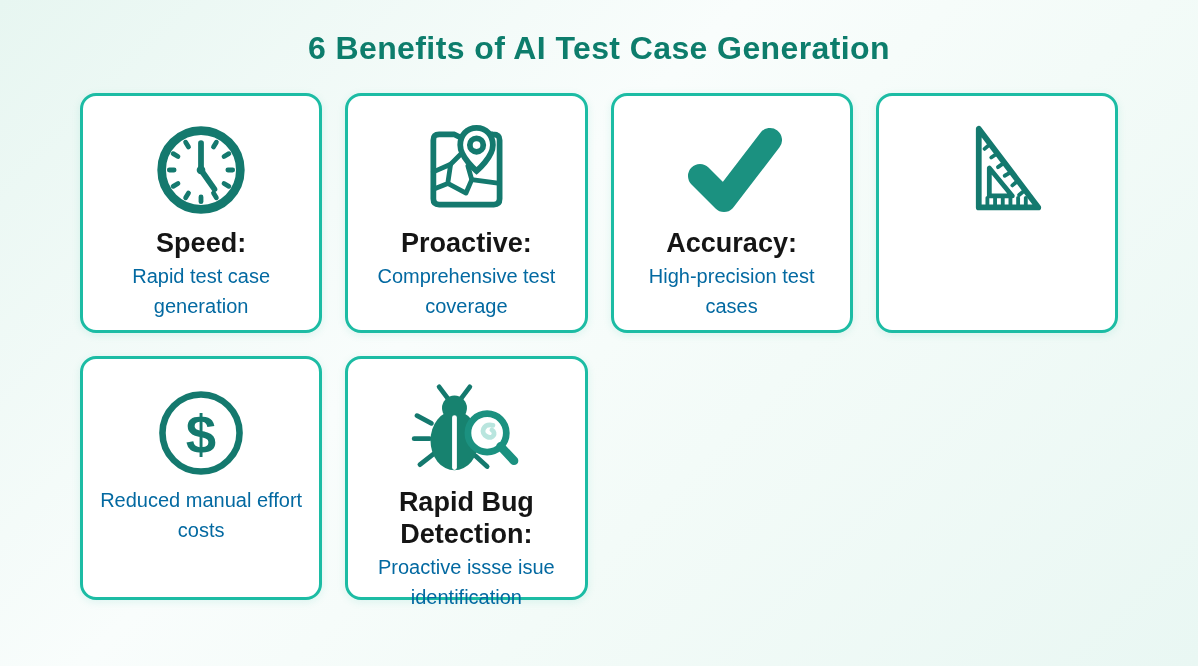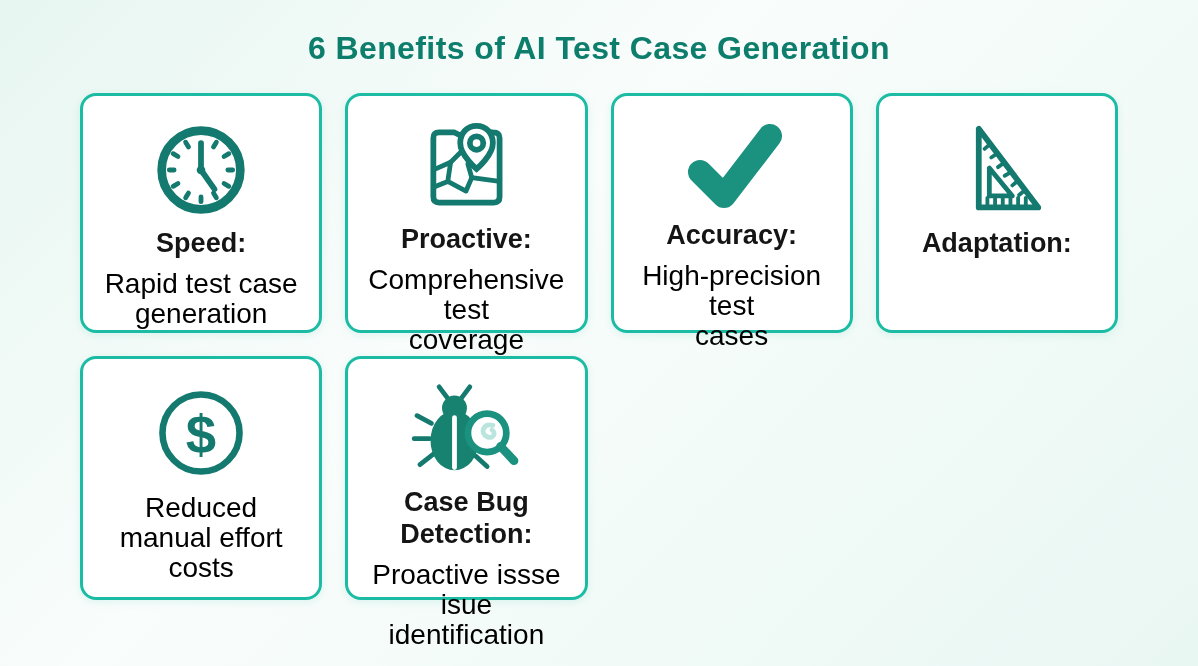--- a/index.html
+++ b/index.html
@@ -44,24 +44,24 @@
     margin-top:4px;
   }
   .card-heading {
     font-size:27px;
     font-weight:700;
     color:#151515;
     margin-top:7px;
     line-height:32px;
   }
   .card-desc {
-    font-size:28px;
-    color:#000000;
+    font-size:20px;
+    color:#0369a1;
     line-height:30px;
-    margin-top:10px;
+    margin-top:2px;
     white-space:pre-line;
   }
   svg { display:block; }
 </style>
 </head>
 <body>
 
 <h1 class="page-title">6 Benefits of AI Test Case Generation</h1>
 
 <div class="cards-grid">
@@ -138,21 +138,20 @@
             <line x1="79" y1="71" x2="73" y2="76"></line>
           <line x1="40" y1="86" x2="40" y2="79"></line>
             <line x1="48" y1="86" x2="48" y2="79"></line>
           <line x1="56" y1="86" x2="56" y2="79"></line>
             <line x1="64" y1="86" x2="64" y2="79"></line>
           <line x1="72" y1="86" x2="72" y2="79"></line>
             <line x1="80" y1="86" x2="80" y2="79"></line>
         </g>
       </svg>
     </div>
-    <div class="card-heading">Adaptation:</div>
   </div>
 
   <div class="card">
     <div class="card-icon">
       <svg width="94" height="94" viewBox="0 0 100 100">
         <circle cx="50" cy="50" r="41" fill="none" stroke="#14796e" stroke-width="7"></circle>
         <text x="50" y="71" text-anchor="middle" font-family="Liberation Sans, sans-serif" font-size="58" font-weight="bold" fill="#14796e">$</text>
       </svg>
     </div>
     <div class="card-desc">Reduced manual effort
@@ -171,18 +170,18 @@
           <line x1="66" y1="76" x2="78" y2="87"></line>
         </g>
         <circle cx="44" cy="26" r="13" fill="#17826f"></circle>
         <ellipse cx="44" cy="60" rx="25" ry="31" fill="#17826f"></ellipse>
         <line x1="44" y1="36" x2="44" y2="88" stroke="#ffffff" stroke-width="5" stroke-linecap="round"></line>
         <circle cx="78" cy="52" r="20" fill="#ffffff" stroke="#1b9180" stroke-width="7"></circle>
         <path d="M84 44 C74 42 70 52 78 56 C84 59 88 52 83 49" fill="none" stroke="#b9e5de" stroke-width="5" stroke-linecap="round"></path>
         <line x1="92" y1="66" x2="106" y2="81" stroke="#1b9180" stroke-width="9" stroke-linecap="round"></line>
       </svg>
     </div>
-    <div class="card-heading">Case Bug Detection:</div>
+    <div class="card-heading">Rapid Bug Detection:</div>
     <div class="card-desc">Proactive issse isue
 identification</div>
   </div>
 
 </div>
 
 </body></html>

